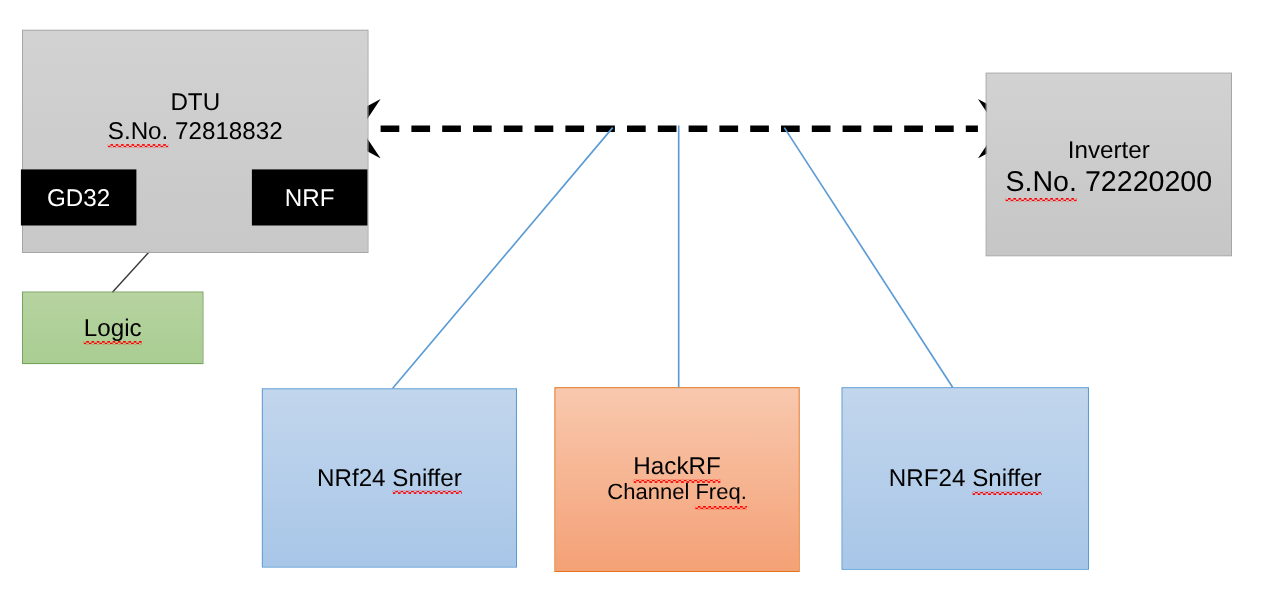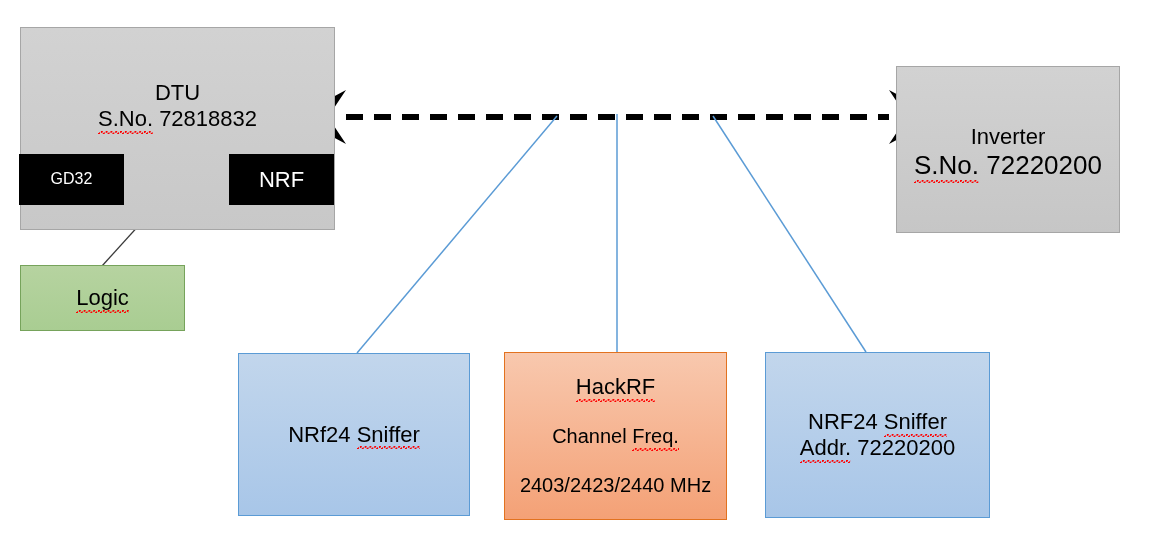--- a/index.html
+++ b/index.html
@@ -36,21 +36,21 @@
     justify-content: flex-start;
     padding-top: 52px;
   }
   #dtu-box .line1 { font-size: 22px; color: #000; }
   #dtu-box .line2 { font-size: 22px; color: #000; }
 
   #gd32-box {
     left: 19px; top: 154px; width: 105px; height: 51px;
     background: #000000;
     color: #ffffff;
-    font-size: 16px;
+    font-size: 22px;
   }
   #nrf-box {
     left: 229px; top: 154px; width: 105px; height: 51px;
     background: #000000;
     color: #ffffff;
     font-size: 22px;
   }
 
   
   #logic-box {
@@ -78,21 +78,20 @@
     left: 238px; top: 353px; width: 232px; height: 163px;
     background: linear-gradient(180deg, #c2d6ec 0%, #a8c6e8 100%);
     border: 1px solid #5b9bd5;
     font-size: 22px; color: #000;
   }
   #hackrf-box {
     left: 504px; top: 352px; width: 223px; height: 168px;
     background: linear-gradient(180deg, #f8c8ae 0%, #f4a176 100%);
     border: 1px solid #e2721f;
     color: #000;
-    gap: 25px;
   }
   #hackrf-box .title { font-size: 22px; }
   #hackrf-box .sub   { font-size: 20px; }
   #sniffer-right-box {
     left: 765px; top: 352px; width: 225px; height: 166px;
     background: linear-gradient(180deg, #c2d6ec 0%, #a8c6e8 100%);
     border: 1px solid #5b9bd5;
     font-size: 22px; color: #000;
   }
 
@@ -187,26 +186,21 @@
     </div>
   </div>
 
   <div class="node" id="hackrf-box">
     <div class="title">
       <span class="sq">HackRF</span>
     </div>
     <div class="sub">
       <span>Channel&nbsp;</span><span class="sq">Freq.</span>
     </div>
-    <div class="sub">2403/2423/2440 MHz</div>
   </div>
 
   <div class="node" id="sniffer-right-box">
     <div>
       <span>NRF24&nbsp;</span><span class="sq">Sniffer</span>
     </div>
-    <div>
-      <span class="sq">Addr.</span>
-      <span>72220200</span>
-    </div>
   </div>
 
 </div>
 
 </body></html>

